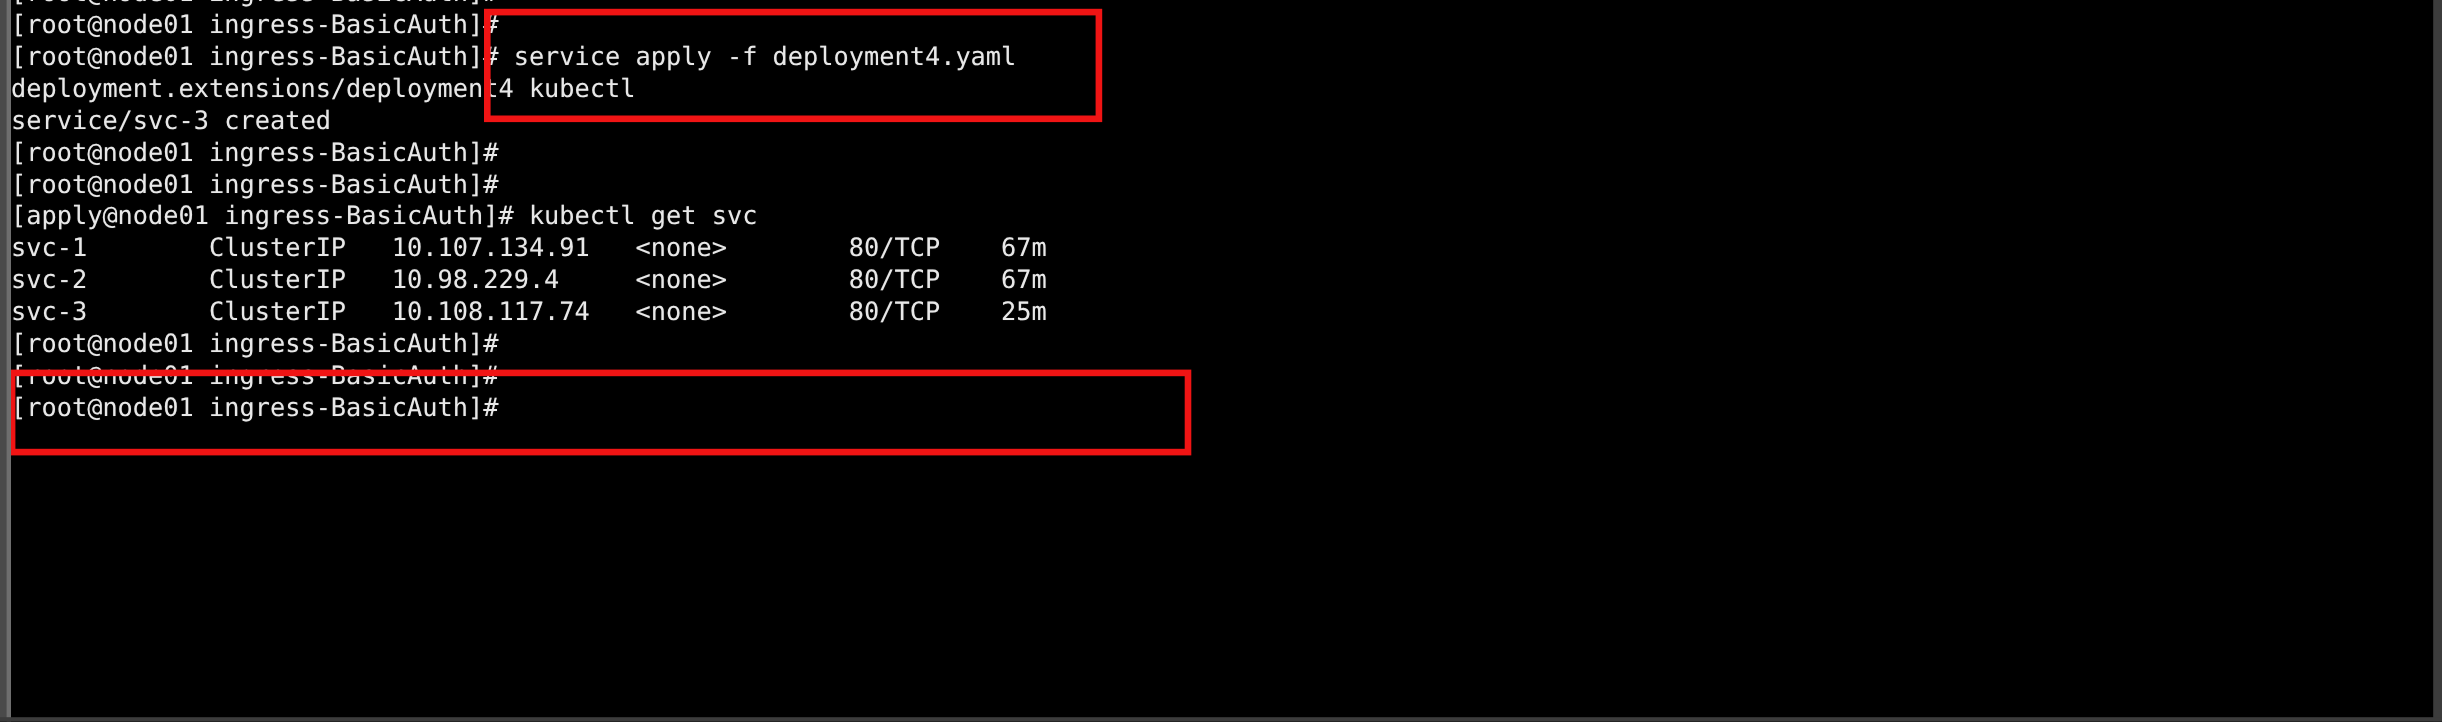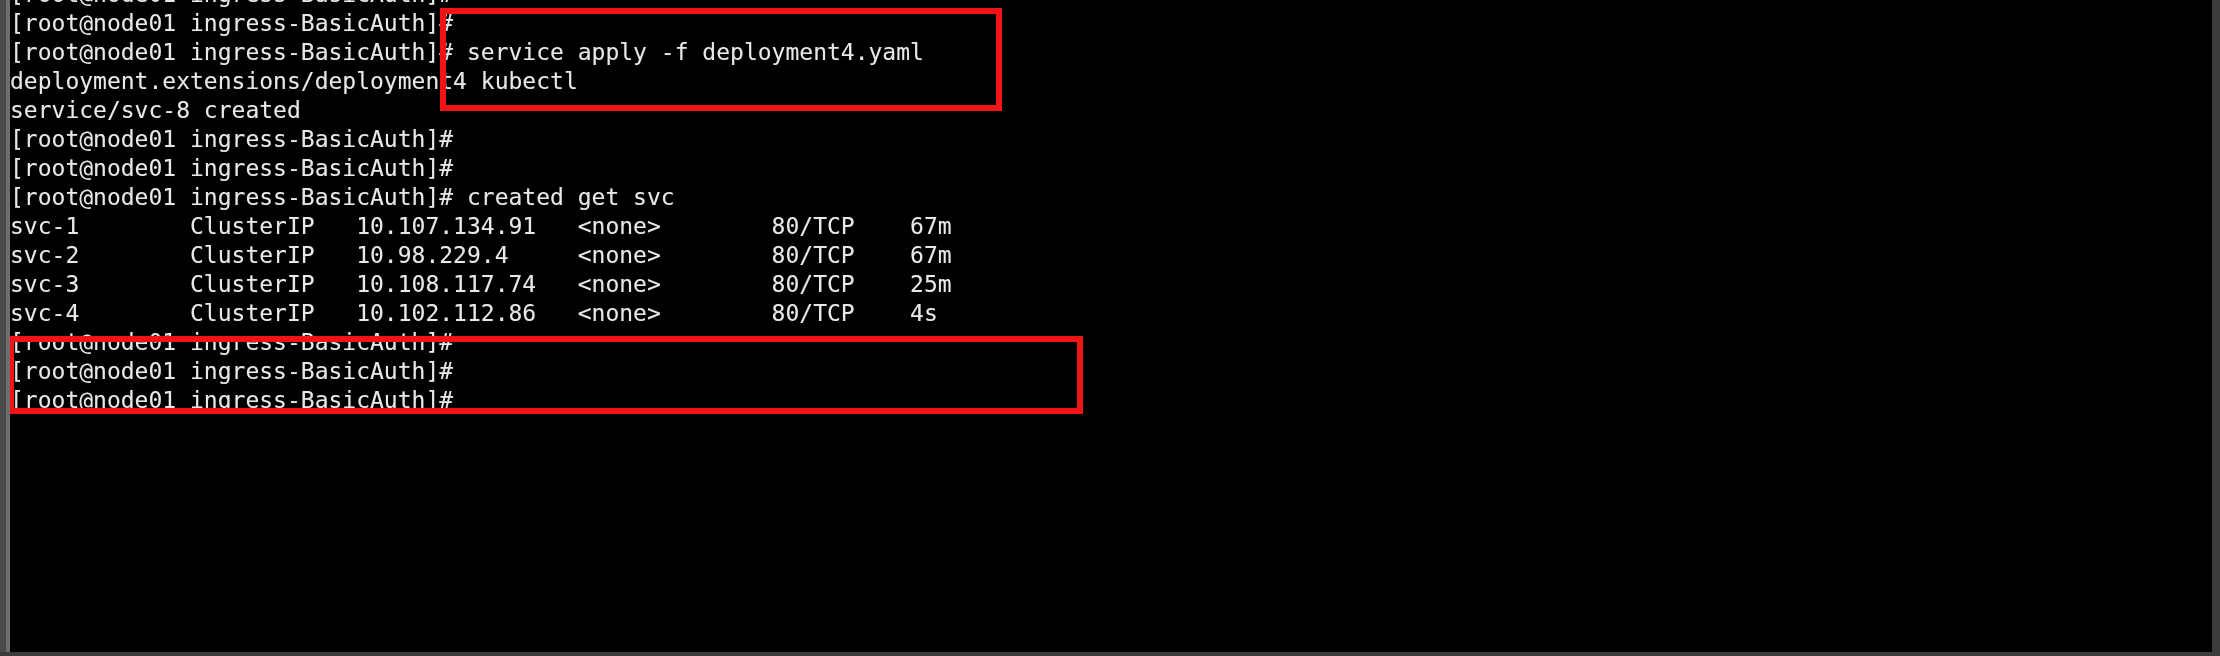--- a/index.html
+++ b/index.html
@@ -93,28 +93,27 @@
   <div class="chrome-left"></div>
   <div class="chrome-left-inner"></div>
   <div class="chrome-right"></div>
   <div class="chrome-bottom"></div>
 
   <div id="term-body">
     <div class="line">[root@node01 ingress-BasicAuth]#</div>
     <div class="line">[root@node01 ingress-BasicAuth]#</div>
     <div class="line">[root@node01 ingress-BasicAuth]# service apply -f deployment4.yaml</div>
     <div class="line">deployment.extensions/deployment4 kubectl</div>
-    <div class="line">service/svc-8 created</div>
+    <div class="line">service/svc-3 created</div>
     <div class="line">[root@node01 ingress-BasicAuth]#</div>
     <div class="line">[root@node01 ingress-BasicAuth]#</div>
-    <div class="line">[root@node01 ingress-BasicAuth]# created get svc</div>
+    <div class="line">[apply@node01 ingress-BasicAuth]# kubectl get svc</div>
     <div class="line">svc-1        ClusterIP   10.107.134.91   &lt;none&gt;        80/TCP    67m</div>
     <div class="line">svc-2        ClusterIP   10.98.229.4     &lt;none&gt;        80/TCP    67m</div>
     <div class="line">svc-3        ClusterIP   10.108.117.74   &lt;none&gt;        80/TCP    25m</div>
-    <div class="line">svc-4        ClusterIP   10.102.112.86   &lt;none&gt;        80/TCP    4s</div>
     <div class="line">[root@node01 ingress-BasicAuth]#</div>
     <div class="line">[root@node01 ingress-BasicAuth]#</div>
     <div class="line">[root@node01 ingress-BasicAuth]#</div>
   </div>
 
   <div class="anno" id="anno-apply"></div>
   <div class="anno" id="anno-svc4"></div>
 
 </div>
 

